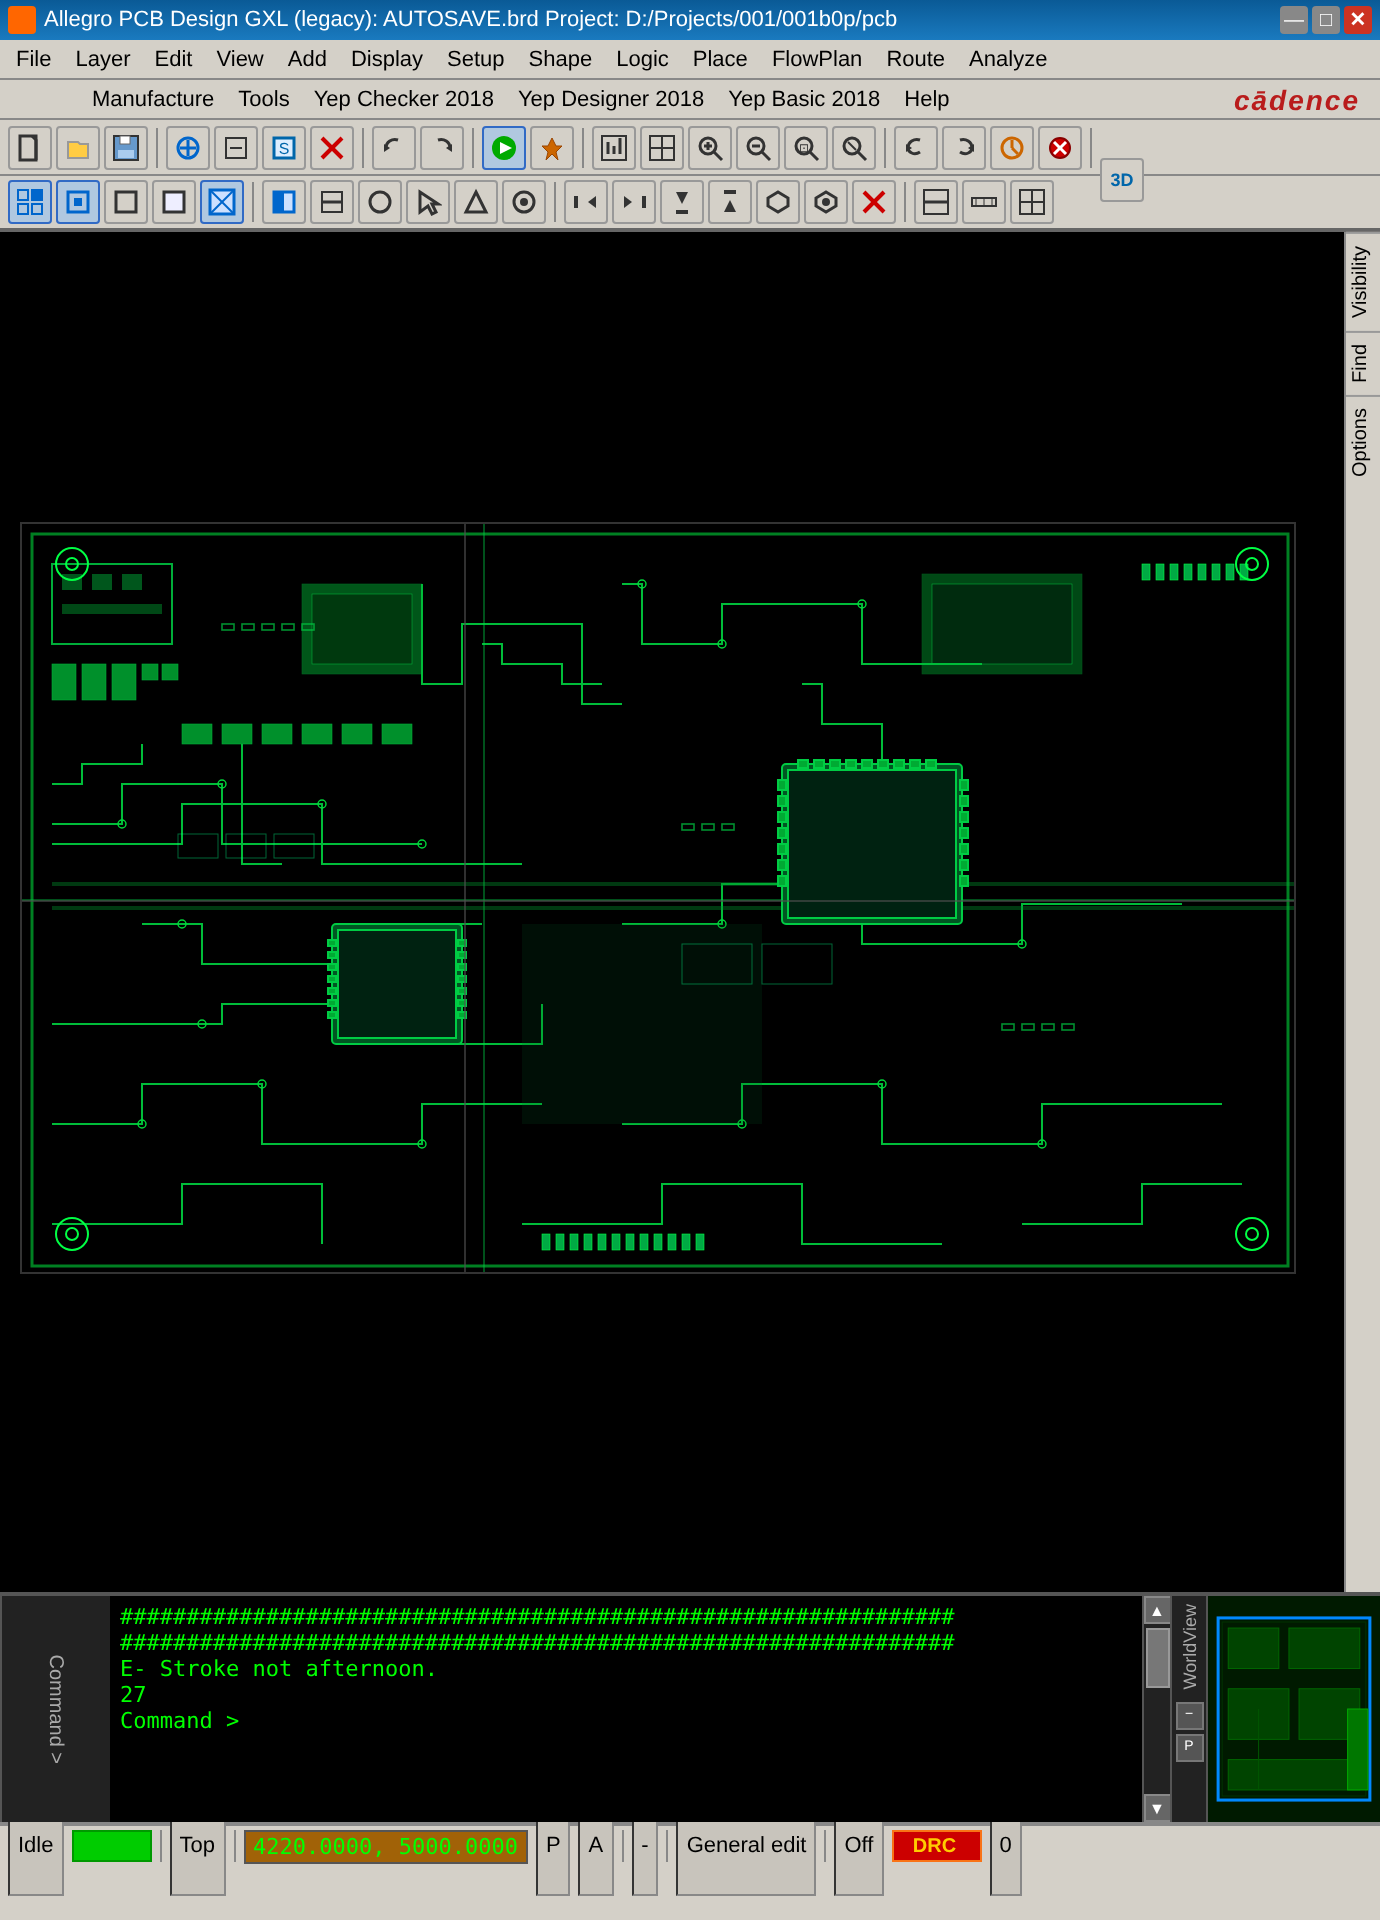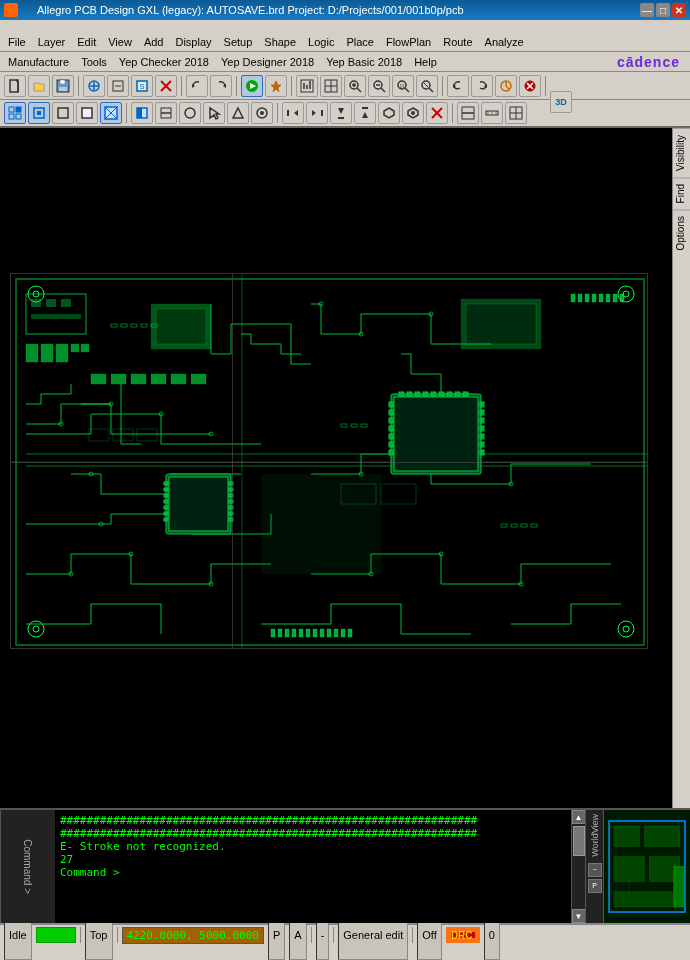--- a/index.html
+++ b/index.html
@@ -9,64 +9,64 @@
     #title-bar {
       background: linear-gradient(to bottom, #0a5a96, #1a7abf);
       color: white;
       height: 20px;
       display: flex;
       align-items: center;
       justify-content: space-between;
       padding: 0 4px;
       font-size: 11px;
     }
-    #title-bar .title-text { display: flex; align-items: center; gap: 19px; }
+    #title-bar .title-text { display: flex; align-items: center; gap: 4px; }
     #title-bar .title-icon { width: 14px; height: 14px; background: #ff6600; border-radius: 2px; display: inline-block; }
     #title-controls { display: flex; gap: 2px; }
     #title-controls span {
       width: 14px; height: 14px; display: inline-flex; align-items: center; justify-content: center;
       font-size: 10px; cursor: pointer; border-radius: 2px;
     }
     .btn-min { background: #888; color: white; }
     .btn-max { background: #888; color: white; }
     .btn-close { background: #cc3322; color: white; font-weight: bold; }
 
     
     #menu-bar {
       background: #d4d0c8;
       height: 20px;
       display: flex;
       align-items: center;
       border-bottom: 1px solid #888;
       padding: 0 2px;
-      margin-top: 12px;
     }
     .menu-item {
       padding: 2px 6px;
       cursor: pointer;
       font-size: 11px;
       color: #000;
       white-space: nowrap;
     }
 
     
     #menu-bar2 {
       background: #d4d0c8;
       height: 20px;
       display: flex;
       align-items: center;
       border-bottom: 1px solid #888;
       padding: 0 2px;
       justify-content: space-between;
     }
-    #menu-bar2-left { display: flex; }
+    #menu-bar2-left { display: flex; margin-left: 38px; }
     #cadence-logo {
       font-size: 14px;
       font-weight: bold;
-      color: #6d28d9;
+      color: #b91c1c;
+      font-style: italic;
       padding-right: 8px;
       letter-spacing: 1px;
     }
 
     
     .toolbar {
       background: #d4d0c8;
       height: 28px;
       display: flex;
       align-items: center;
@@ -265,23 +265,23 @@
     }
     .status-sep { width: 1px; height: 16px; background: #888; }
     .status-green {
       background: #00cc00;
       width: 40px;
       height: 16px;
       border: 1px solid #009900;
     }
     .status-red {
       background: #cc0000;
-      width: 34px;
+      width: 45px;
       height: 16px;
-      border: 5px solid #f97316;
+      border: 1px solid #f97316;
       color: #ffcc00;
       font-size: 10px;
       font-weight: bold;
       display: flex; align-items: center; justify-content: center;
     }
     .status-coords {
       background: #a16207;
       color: #00ff00;
       border: 1px solid #555;
       padding: 1px 4px;
@@ -850,21 +850,21 @@
 </div>
 
 <div id="console-area">
   <div id="console-left">
     <div id="console-label">
       <span style="writing-mode:vertical-rl;transform:rotate(180deg);font-size:10px;color:#aaa;">Command &gt;</span>
     </div>
     <div id="console-text">
       <div>###############################################################</div>
       <div>###############################################################</div>
-      <div>E- Stroke not recognized.</div>
+      <div>E- Stroke not afternoon.</div>
       <div>27</div>
       <div>Command &gt;</div>
     </div>
   </div>
   <div id="console-scrollbar">
     <div class="scroll-btn">▲</div>
     <div class="scroll-track">
       <div class="scroll-thumb"></div>
     </div>
     <div class="scroll-btn">▼</div>

